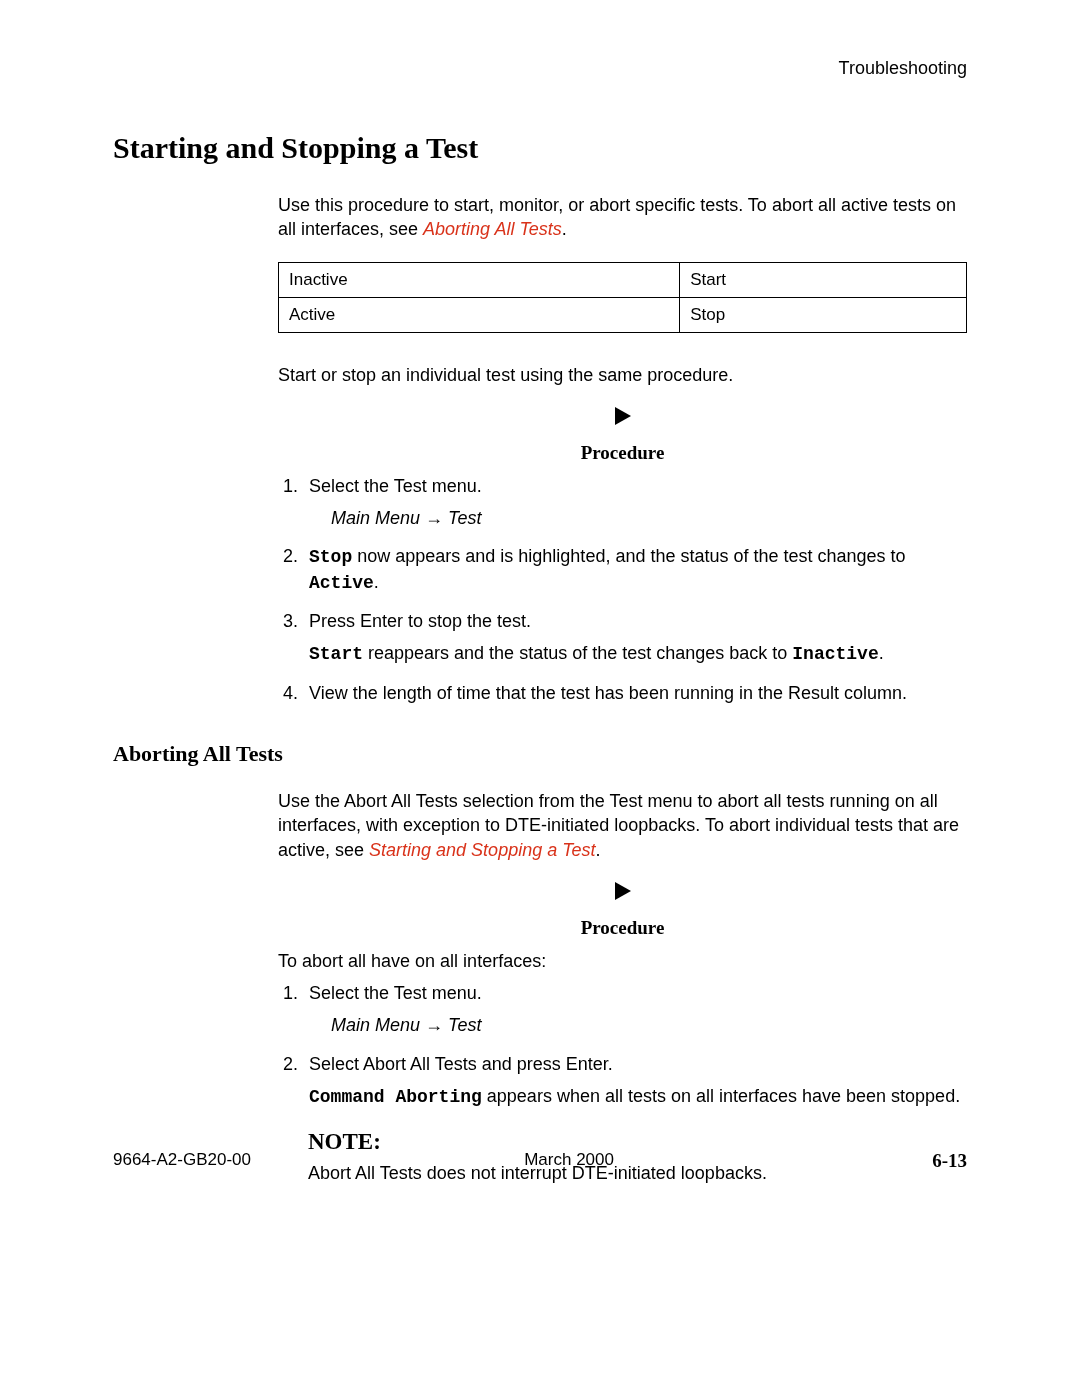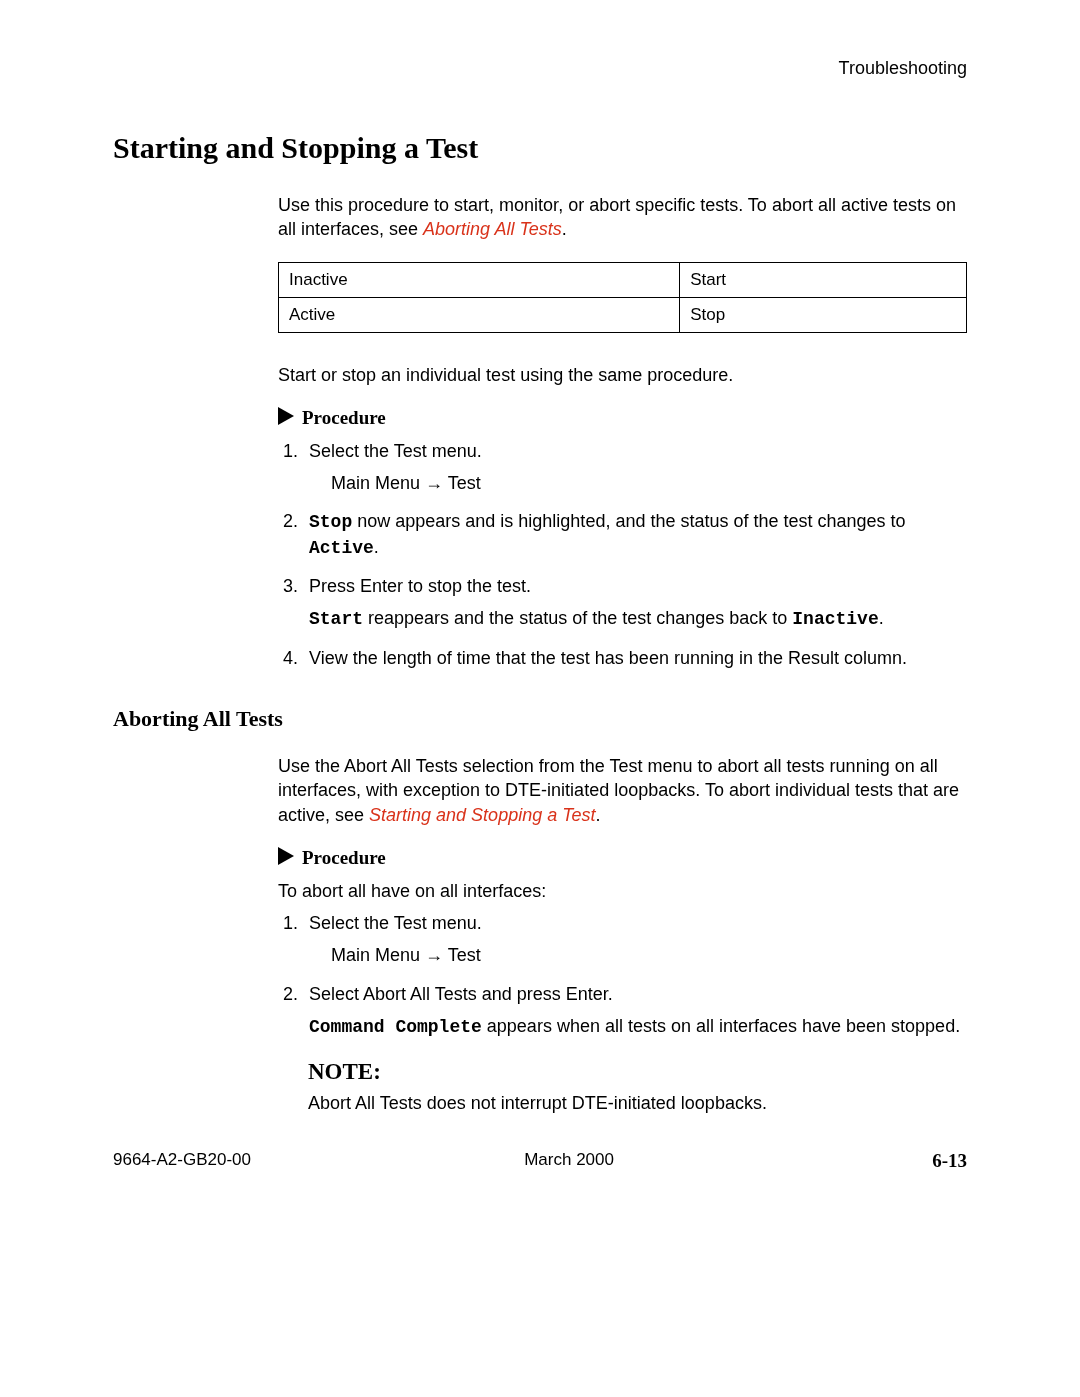--- a/index.html
+++ b/index.html
@@ -50,22 +50,24 @@
     padding: 7px 10px;
     font-size: 17px;
   }
   table.status th {
     font-family: "Times New Roman", Times, serif;
     font-weight: bold;
     font-size: 18px;
   }
   .proc-row {
     display: flex;
-    gap: 8px;
+    align-items: center;
+    gap: 17px;
     margin: 18px 0 10px 0;
+    flex-direction: column;
   }
   .proc-row .tri {
     width: 0; height: 0;
     border-top: 9px solid transparent;
     border-bottom: 9px solid transparent;
     border-left: 16px solid #000;
     flex: 0 0 auto;
   }
   .proc-label {
     font-family: "Times New Roman", Times, serif;
@@ -76,20 +78,21 @@
     font-size: 18px;
     line-height: 1.35;
     padding-left: 25px;
     margin: 6px 0 0 0;
   }
   ol.steps > li {
     margin-bottom: 14px;
     padding-left: 6px;
   }
   .menu-path {
+    font-style: italic;
     margin: 8px 0 0 22px;
     display: block;
   }
   .mono {
     font-family: "Courier New", Courier, monospace;
     font-weight: bold;
   }
   h2 {
     font-family: "Times New Roman", Times, serif;
     font-weight: bold;
@@ -200,21 +203,21 @@
     <ol class="steps">
       <li>
         <span>Select the Test menu.</span>
         <span class="menu-path">
           <span>Main Menu </span><span>→</span> <span>Test</span>
         </span>
       </li>
       <li>
         <span>Select Abort All Tests and press Enter.</span>
         <div class="step-sub">
-          <span class="mono">Command Complete</span><span> appears when all tests on all interfaces have been stopped.</span>
+          <span class="mono">Command Aborting</span><span> appears when all tests on all interfaces have been stopped.</span>
         </div>
       </li>
     </ol>
   </div>
 
   <div class="note-indent">
     <div class="note-head">NOTE:</div>
     <p class="body-text" style="margin-top:2px">Abort All Tests does not interrupt DTE-initiated loopbacks.</p>
   </div>
 

